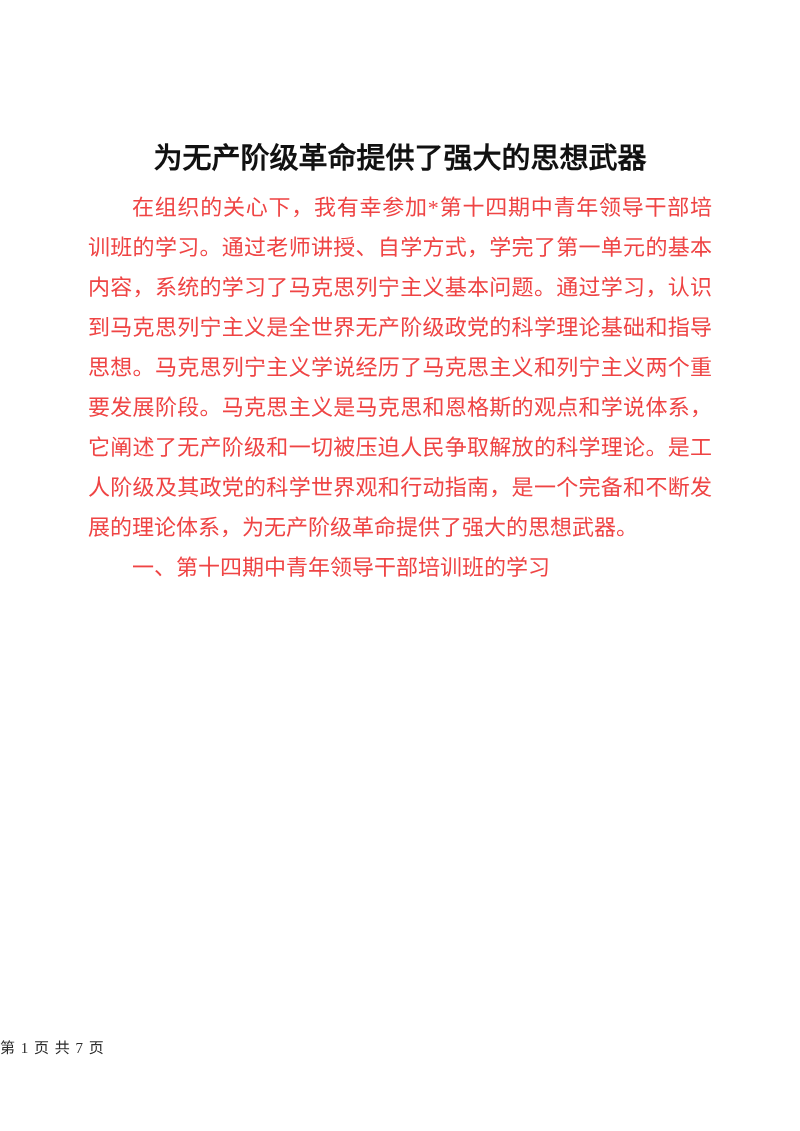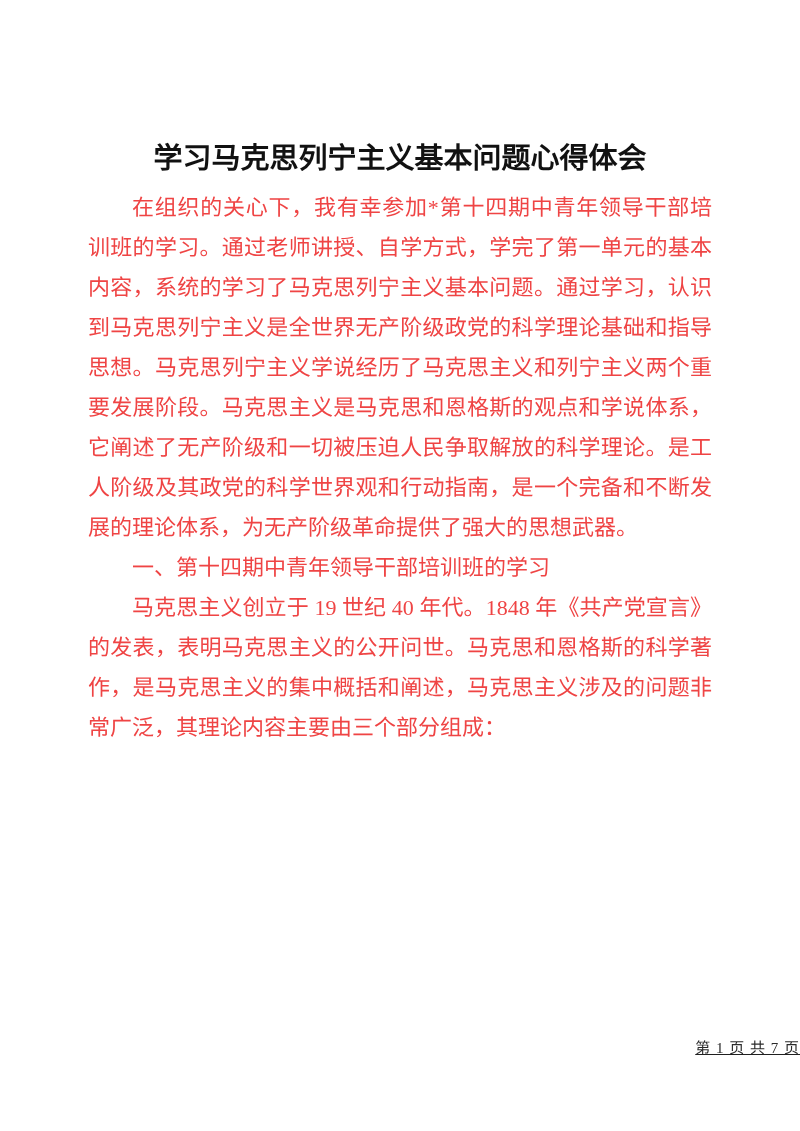--- a/index.html
+++ b/index.html
@@ -46,37 +46,35 @@
     text-justify: inter-ideograph;
     text-indent: 2em;
     color: #ef4444;
     word-break: break-all;
   }
   .page-footer {
     position: absolute;
     top: 1036px;
     left: 0;
     width: 800px;
-    text-align: right;
-    text-decoration: underline;
+    text-align: left;
   }
   .page-footer span {
     font-size: 15px;
     color: #2a2a2a;
     letter-spacing: 1px;
   }
 </style>
 </head>
 <body>
 
 <div class="page">
   <div class="content">
-    <h1 class="doc-title">学习马克思列宁主义基本问题心得体会</h1>
+    <h1 class="doc-title">为无产阶级革命提供了强大的思想武器</h1>
     <div class="doc-body">
       <p>在组织的关心下，我有幸参加*第十四期中青年领导干部培训班的学习。通过老师讲授、自学方式，学完了第一单元的基本内容，系统的学习了马克思列宁主义基本问题。通过学习，认识到马克思列宁主义是全世界无产阶级政党的科学理论基础和指导思想。马克思列宁主义学说经历了马克思主义和列宁主义两个重要发展阶段。马克思主义是马克思和恩格斯的观点和学说体系，它阐述了无产阶级和一切被压迫人民争取解放的科学理论。是工人阶级及其政党的科学世界观和行动指南，是一个完备和不断发展的理论体系，为无产阶级革命提供了强大的思想武器。</p>
       <p>一、第十四期中青年领导干部培训班的学习</p>
-      <p>马克思主义创立于 19 世纪 40 年代。1848 年《共产党宣言》的发表，表明马克思主义的公开问世。马克思和恩格斯的科学著作，是马克思主义的集中概括和阐述，马克思主义涉及的问题非常广泛，其理论内容主要由三个部分组成：</p>
     </div>
   </div>
   <div class="page-footer">
     <span>第 1 页 共 7 页</span>
   </div>
 </div>
 
 </body></html>

